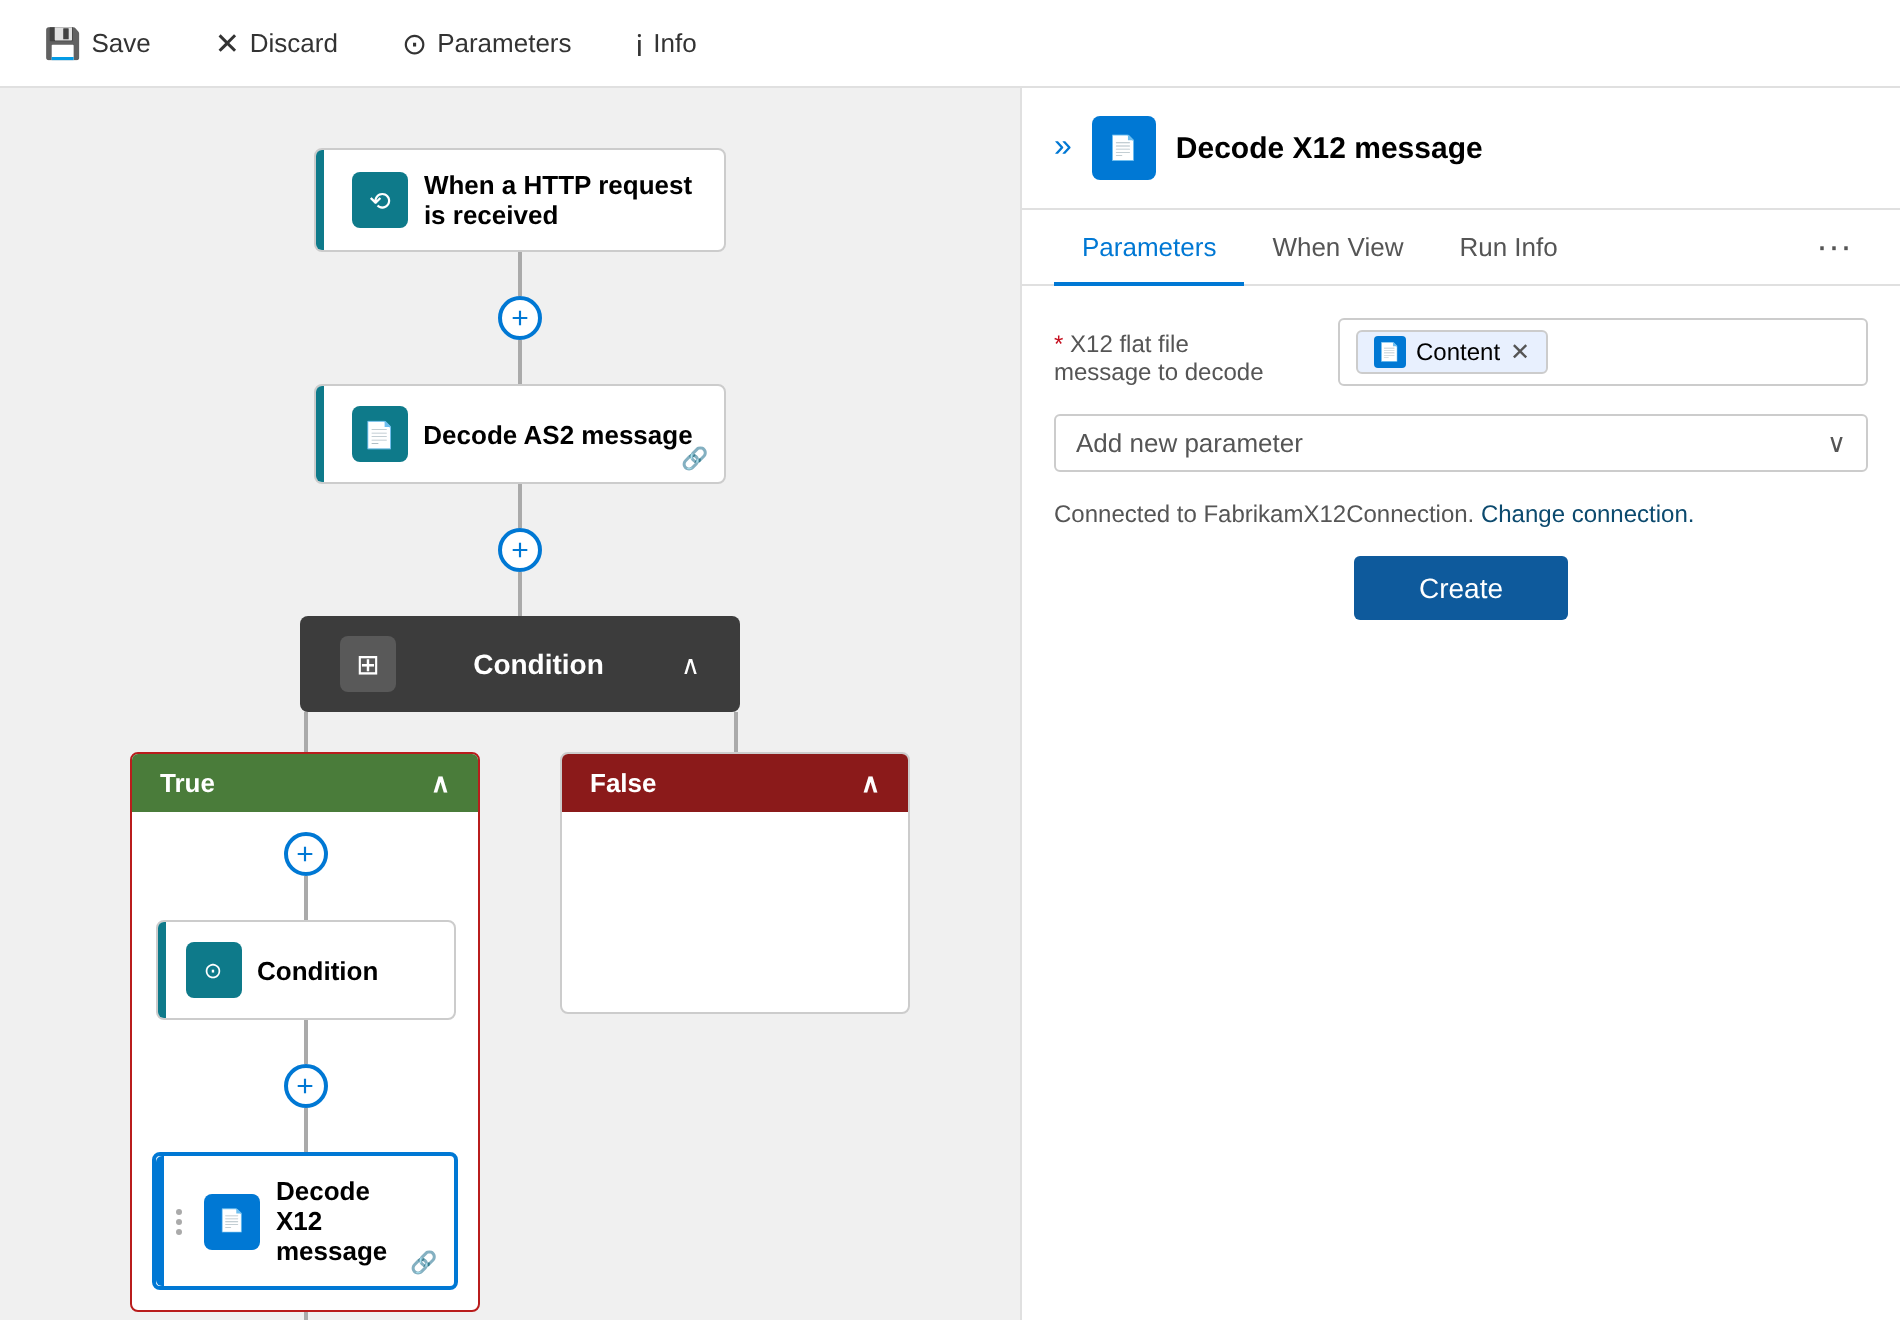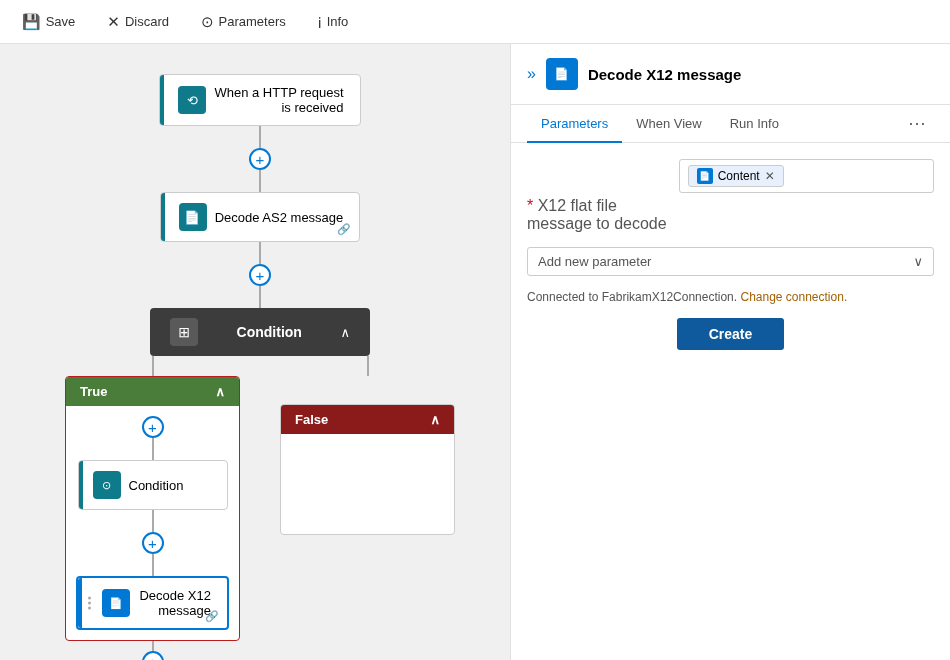--- a/index.html
+++ b/index.html
@@ -42,21 +42,21 @@
     }
     .flow-node.selected { border: 2px solid #0078d4; }
     .flow-node .node-icon {
       width: 28px; height: 28px; background: #0e7a8a; border-radius: 4px;
       display: flex; align-items: center; justify-content: center; color: #fff; font-size: 13px; flex-shrink: 0;
     }
     .flow-node .node-icon.as2 { background: #0e7a8a; }
     .flow-node .node-icon.http { background: #0e7a8a; }
     .flow-node .node-icon.response { background: #0e7a8a; }
     .flow-node .node-icon.x12 { background: #0078d4; font-size: 11px; }
-    .flow-node .node-label { font-size: 13px; font-weight: 400; text-align: right; }
+    .flow-node .node-label { font-size: 13px; font-weight: 700; }
     .link-icon { position: absolute; bottom: 5px; right: 8px; color: #aaa; font-size: 11px; }
 
     
     .condition-node {
       background: #3c3c3c; border-radius: 4px; padding: 10px 20px;
       display: flex; align-items: center; gap: 8px;
       min-width: 220px; cursor: pointer; color: #fff;
     }
     .condition-node .node-icon { background: rgba(255,255,255,0.15); border-radius: 4px; width: 28px; height: 28px; display: flex; align-items: center; justify-content: center; }
     .condition-node .node-label { font-size: 14px; font-weight: 600; flex: 1; text-align: center; }
@@ -114,45 +114,45 @@
       padding: 10px 14px; cursor: pointer; font-size: 13px; color: #555;
       border-bottom: 2px solid transparent; margin-bottom: -1px;
     }
     .panel-tab.active { color: #0078d4; border-bottom: 2px solid #0078d4; font-weight: 500; }
     .panel-more { margin-left: auto; cursor: pointer; font-size: 18px; color: #555; padding: 8px; }
 
     
     .panel-body { padding: 16px; overflow-y: auto; flex: 1; }
 
     .field-row { display: flex; align-items: flex-start; gap: 12px; margin-bottom: 14px; }
-    .field-label { font-size: 16px; color: #555; min-width: 130px; padding-top: 6px; margin-top: 32px; }
+    .field-label { font-size: 12px; color: #555; min-width: 130px; padding-top: 6px; }
     .field-value {
       flex: 1; border: 1px solid #ccc; border-radius: 3px; padding: 5px 8px;
       display: flex; align-items: center; gap: 6px; min-height: 30px; background: #fff;
     }
     .field-tag {
       background: #e8f0fe; border: 1px solid #ccc; border-radius: 3px;
       padding: 2px 8px; display: flex; align-items: center; gap: 5px; font-size: 12px;
     }
     .field-tag .tag-icon { width: 16px; height: 16px; background: #0078d4; border-radius: 2px; display: flex; align-items: center; justify-content: center; color: #fff; font-size: 9px; }
     .tag-close { cursor: pointer; color: #555; font-size: 12px; }
 
     .add-param-row {
       border: 1px solid #ccc; border-radius: 3px; padding: 6px 10px;
       display: flex; align-items: center; justify-content: space-between;
       color: #555; cursor: pointer; background: #fff; font-size: 13px; margin-bottom: 14px;
     }
 
     .connection-text { font-size: 12px; color: #555; margin-bottom: 14px; }
-    .connection-link { color: #a16207; cursor: pointer; text-decoration: none; }
+    .connection-link { color: #0c4a6e; cursor: pointer; text-decoration: none; }
 
     .create-btn {
       background: #0e5a9c; color: #fff; border: none; border-radius: 3px;
       padding: 8px 32px; font-size: 14px; cursor: pointer; display: block; margin: 0 auto 14px;
-      font-weight: 700;
+      font-weight: 400;
     }
 
     .manual-link { color: #0078d4; cursor: pointer; font-size: 13px; text-align: center; display: block; }
 
     .left-accent { position: absolute; left: 0; top: 0; bottom: 0; width: 4px; background: #0e7a8a; border-radius: 3px 0 0 3px; }
     .left-accent-blue { position: absolute; left: 0; top: 0; bottom: 0; width: 4px; background: #0078d4; border-radius: 3px 0 0 3px; }
 
     .three-dots { display: flex; flex-direction: column; gap: 2px; margin-left: auto; padding: 2px 4px; cursor: pointer; }
     .three-dots span { width: 3px; height: 3px; border-radius: 50%; background: #aaa; }
   </style>
@@ -251,21 +251,21 @@
                   <span class="link-icon">🔗</span>
                 </div>
               </div>
             </div>
             <div style="height:10px; width:2px; background:#aaa;"></div>
             <div class="plus-circle">+</div>
           </div>
 
           <div style="width:30px;"></div>
 
-          <div style="flex:1; display:flex; flex-direction:column; align-items:center;gap:28px;">
+          <div style="flex:1; display:flex; flex-direction:column; align-items:center;">
             <div style="height:20px; width:2px; background:#aaa;"></div>
             <div style="border:1px solid #ccc; border-radius:4px; background:#fff; width:175px;">
               <div class="branch-header-false">
                 <span>False</span>
                 <span>∧</span>
               </div>
               <div class="branch-content" style="min-height:100px;">
               </div>
             </div>
           </div>

